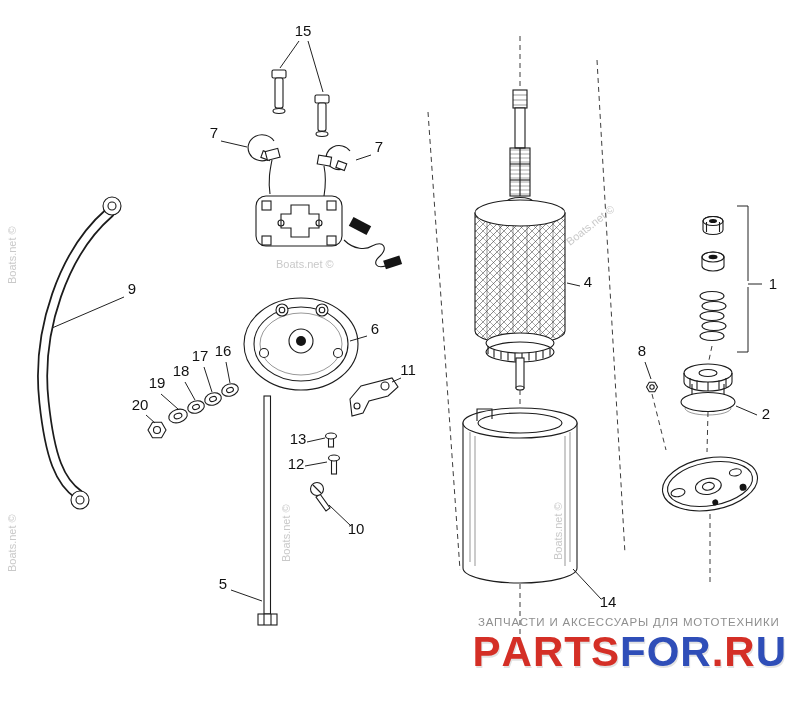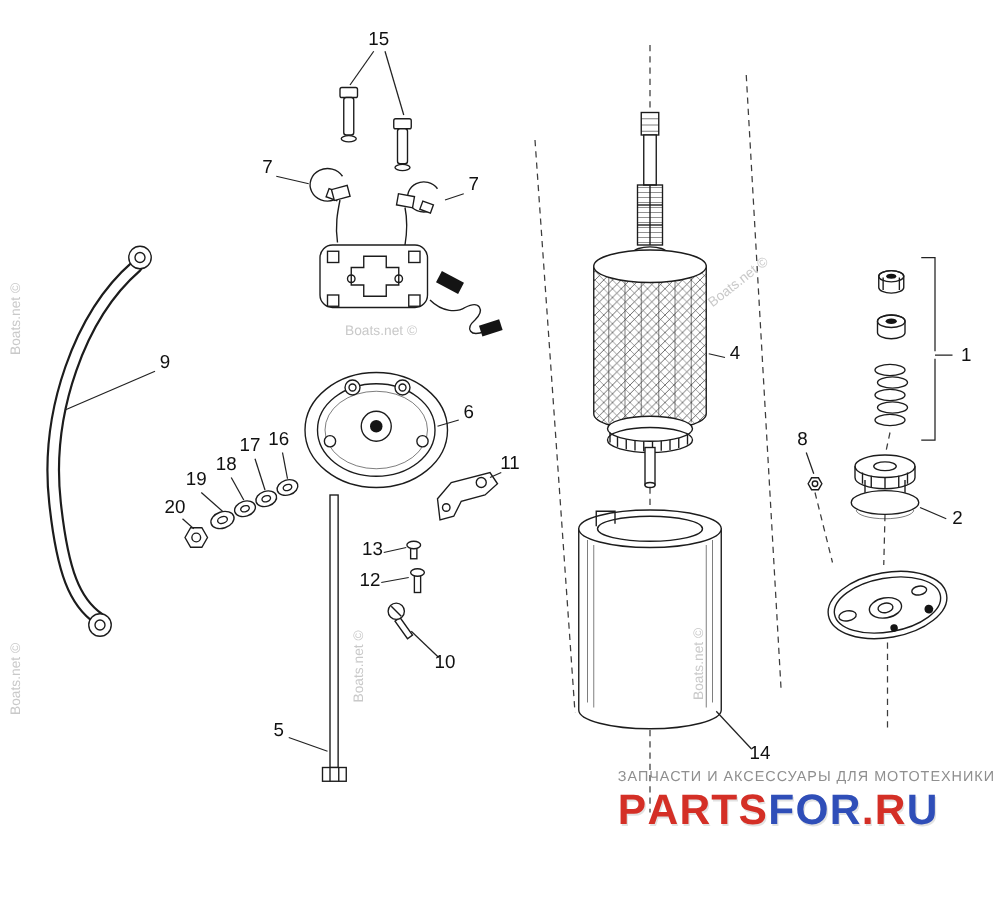--- a/index.html
+++ b/index.html
@@ -7,23 +7,23 @@
          font-family:"Liberation Sans",sans-serif;}
   svg{position:absolute;left:0;top:0;}
   .ln{fill:none;stroke:#1c1c1c;stroke-width:1.1;}
   .lnt{fill:none;stroke:#1c1c1c;stroke-width:0.7;opacity:.65;}
   .wfill{fill:#ffffff;stroke:#1c1c1c;stroke-width:1.1;}
   .dk{fill:#141414;stroke:none;}
   .dash{fill:none;stroke:#3c3c3c;stroke-width:1;stroke-dasharray:5 4;}
   .leader{stroke:#222;stroke-width:1;}
   .callout{font:15px "Liberation Sans",sans-serif;fill:#111;text-anchor:middle;}
   .wm{font:11px "Liberation Sans",sans-serif;fill:#c9c9c9;}
-  .footer{position:absolute;right:2px;top:616px;}
+  .footer{position:absolute;right:13px;top:616px;text-align:center;}
   .tagline{font-size:11.5px;letter-spacing:.8px;color:#8f8f8f;margin:0 2px 3px 0;white-space:nowrap;}
-  .logo{font-family:"Liberation Sans",sans-serif;font-weight:800;font-size:34px;
+  .logo{font-family:"Liberation Sans",sans-serif;font-weight:800;font-size:42px;
         line-height:1;letter-spacing:1px;white-space:nowrap;
         text-shadow:1px 2px 0 rgba(140,140,140,.25);}
   .logo span{display:inline-block;}
 </style>
 </head>
 <body>
 
 <div class="stage">
 <svg id="diagram" width="800" height="724" viewBox="0 0 800 724">
   <defs>

